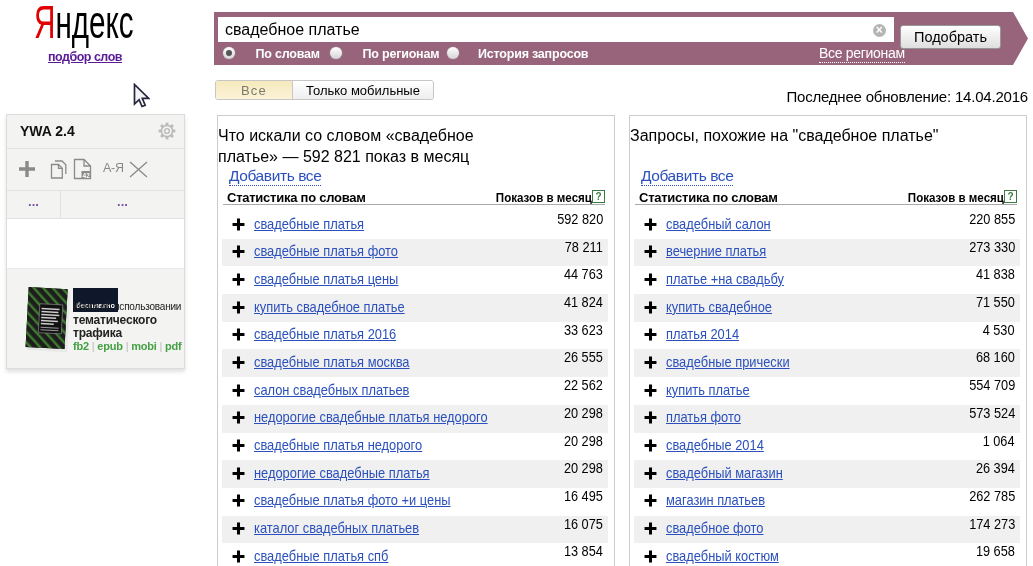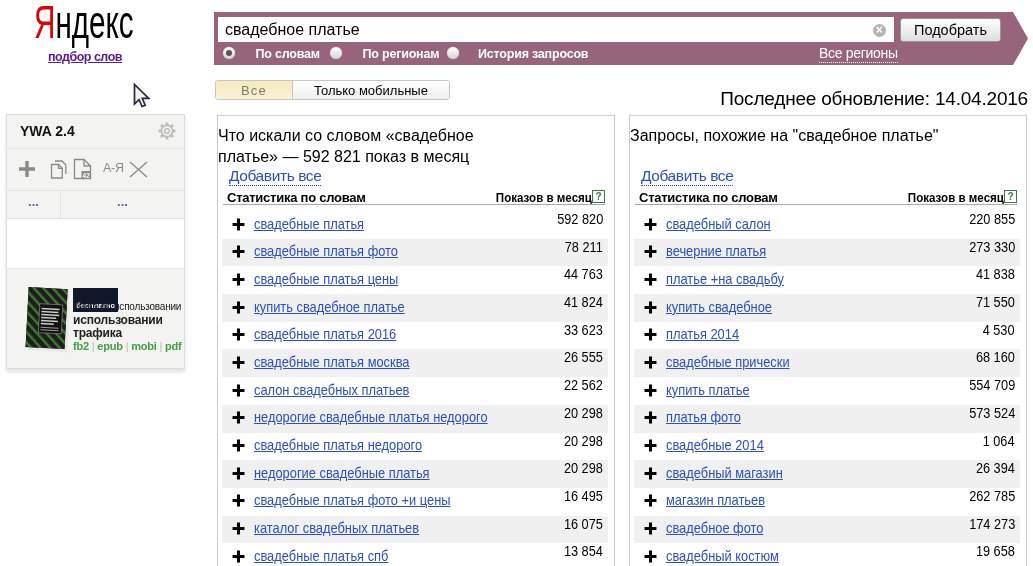--- a/index.html
+++ b/index.html
@@ -10,32 +10,32 @@
   transform:scaleX(0.63);transform-origin:0 0;letter-spacing:0px;white-space:nowrap;}
 #logo .ya{color:#e00000;}
 #podbor{position:absolute;left:48px;top:50px;font-size:12.5px;letter-spacing:-0.5px;font-weight:bold;color:#5a1b96;text-decoration:underline;}
 
 #bar{position:absolute;left:214px;top:12px;width:814px;height:53px;background:#97647b;
   clip-path:polygon(0 0,799px 0,814px 26.5px,799px 53px,0 53px);}
 #sinput{position:absolute;left:4px;top:5px;width:676px;height:25px;background:#fff;}
 #sinput .txt{position:absolute;left:7px;top:4px;font-size:16px;color:#000;}
 #clr{position:absolute;right:8px;top:7px;width:13px;height:13px;border-radius:7px;background:#b5b5b5;}
 #clr:before{content:"×";position:absolute;left:2.8px;top:-1.5px;color:#fff;font-size:12px;font-weight:bold;}
-#sbtn{position:absolute;left:686px;top:6px;width:99px;height:22px;border:1px solid #979797;border-radius:3px;
+#sbtn{position:absolute;left:686px;top:13px;width:99px;height:22px;border:1px solid #979797;border-radius:3px;
   background:linear-gradient(#ffffff,#dedede);text-align:center;font-size:14.5px;color:#000;line-height:22px;}
 .radio{position:absolute;top:35px;width:12px;height:12px;border-radius:50%;background:linear-gradient(#ffffff,#d4d4d4);box-shadow:0 0 1px rgba(255,255,255,0.7);}
 .radio.sel:before{content:"";position:absolute;left:3px;top:3px;width:6px;height:6px;border-radius:50%;background:#555;}
 .rlabel{position:absolute;top:35px;font-size:12.5px;font-weight:bold;color:#fff;letter-spacing:-0.2px;padding-left:16px;}
 #allreg{position:absolute;left:605px;top:33px;font-size:14px;letter-spacing:-0.3px;color:#fff;border-bottom:1px dotted #fff;padding-bottom:1px;}
 
 #tabs{position:absolute;left:215px;top:80px;height:18px;border:1px solid #c6c6c6;border-radius:3px;background:#fff;}
-.tab{display:inline-block;vertical-align:top;height:18px;line-height:19px;font-size:13px;padding:0 21px;}
+.tab{display:inline-block;vertical-align:top;height:18px;line-height:19px;font-size:13px;padding:0 13px;}
 #tab1{background:linear-gradient(#f6e9bc,#fbf3d8);color:#7d7a6c;letter-spacing:1.2px;border-right:1px solid #c6c6c6;border-radius:3px 0 0 3px;padding:0 25px;}
 #tab2{background:linear-gradient(#ffffff,#eeeeee);color:#000;border-radius:0 3px 3px 0;}
-#lastupd{position:absolute;right:5px;top:88px;font-size:19px;color:#000;letter-spacing:-0.2px;}
+#lastupd{position:absolute;right:5px;top:88px;font-size:15px;color:#000;letter-spacing:-0.2px;}
 
 #widget{position:absolute;left:6px;top:114px;width:177px;height:253px;background:#f3f3f1;border:1px solid #dcdcdc;box-shadow:0 3px 4px rgba(0,0,0,0.12);}
 #whead{position:absolute;left:0;top:0;width:100%;height:33px;border-bottom:1px solid #e2e2e2;}
 #wtitle{position:absolute;left:13px;top:8px;font-size:14px;font-weight:bold;color:#111;}
 #wgear{position:absolute;right:8px;top:7px;}
 #wicons{position:absolute;left:0;top:34px;width:100%;height:41px;border-bottom:1px solid #e2e2e2;}
 #wdots{position:absolute;left:0;top:76px;width:100%;height:27px;border-bottom:1px solid #e2e2e2;}
 #wdots .cell1{position:absolute;left:0;top:0;width:53px;height:27px;border-right:1px solid #e2e2e2;color:#7b52a8;font-weight:bold;text-align:center;line-height:22px;font-size:13px;}
 #wdots .cell2{position:absolute;left:54px;top:0;right:0;height:27px;color:#7b52a8;font-weight:bold;text-align:center;line-height:22px;font-size:13px;}
 #wwhite{position:absolute;left:0;top:104px;width:100%;height:49px;background:#fff;border-bottom:1px solid #e8e8e8;}
@@ -79,21 +79,21 @@
         <span class="txt">свадебное платье</span>
         <span id="clr"></span>
       </div>
   <div id="sbtn">Подобрать</div>
   <span class="radio sel" style="left:9px;"></span>
       <span class="rlabel" style="left:25.5px;">По словам</span>
   <span class="radio" style="left:116px;"></span>
       <span class="rlabel" style="left:132.5px;text-align:right;">По регионам</span>
   <span class="radio" style="left:233px;"></span>
       <span class="rlabel" style="left:248px;">История запросов</span>
-  <a id="allreg">Все регионы</a>
+  <a id="allreg">Все регионам</a>
 </div>
 
 <div id="tabs"><span class="tab" id="tab1">Все</span><span class="tab" id="tab2">Только мобильные</span></div>
 <div id="lastupd">Последнее обновление: 14.04.2016</div>
 
 <div id="widget">
   <div id="whead">
         <span id="wtitle">YWA 2.4</span>
     <svg id="wgear" width="18" height="18" viewBox="0 0 18 18">
       <g fill="#bbb">
@@ -159,21 +159,21 @@
       </g>
       <defs>
             <pattern id="st" width="7" height="7" patternTransform="rotate(-45)" patternUnits="userSpaceOnUse">
         <rect width="7" height="7" fill="#1d1d1d"></rect>
               <rect width="2.4" height="7" fill="#3d7a2e"></rect>
             </pattern>
           </defs>
     </svg>
     <span id="badge">бесплатно</span>
     <div id="adl1">Книга об использовании</div>
-    <div id="adl2">использовании</div>
+    <div id="adl2">тематического</div>
     <div id="adl3">трафика</div>
     <div id="adlinks">fb2 <span class="sep">|</span> epub <span class="sep">|</span> mobi <span class="sep">|</span> pdf</div>
   </div>
 </div>
 
 <div class="box" id="lbox">
   <div class="btitle">Что искали со словом «свадебное<br>платье» — 592 821 показ в месяц</div>
   <a class="addall">Добавить все</a>
   <span class="thead">Статистика по словам</span>
       <span class="thead2">Показов в месяц</span>

